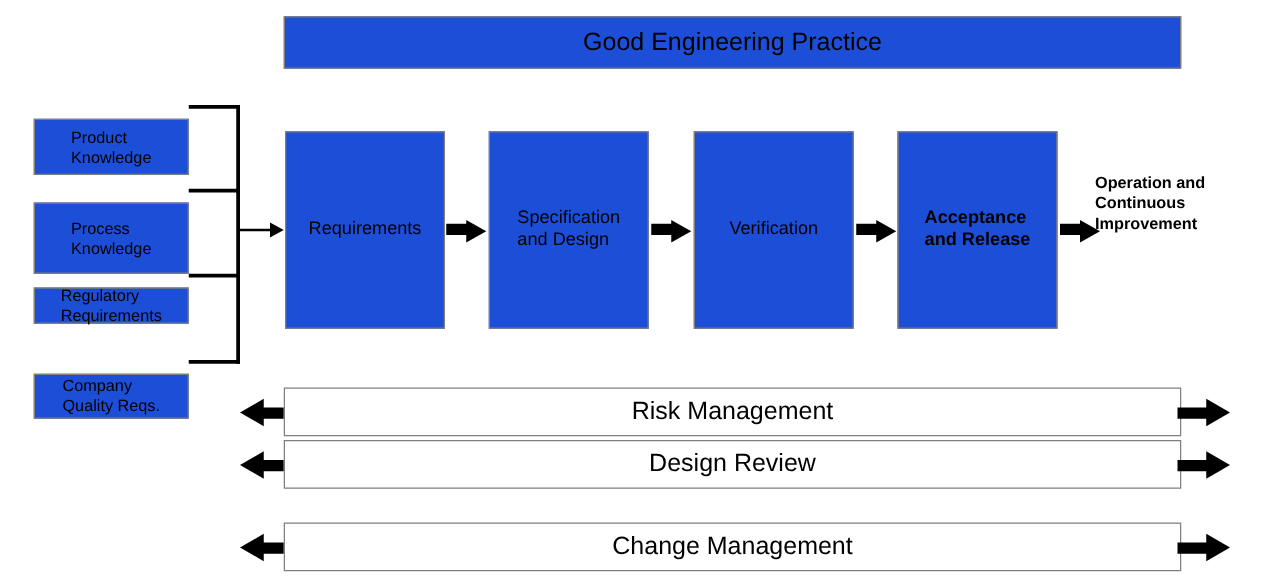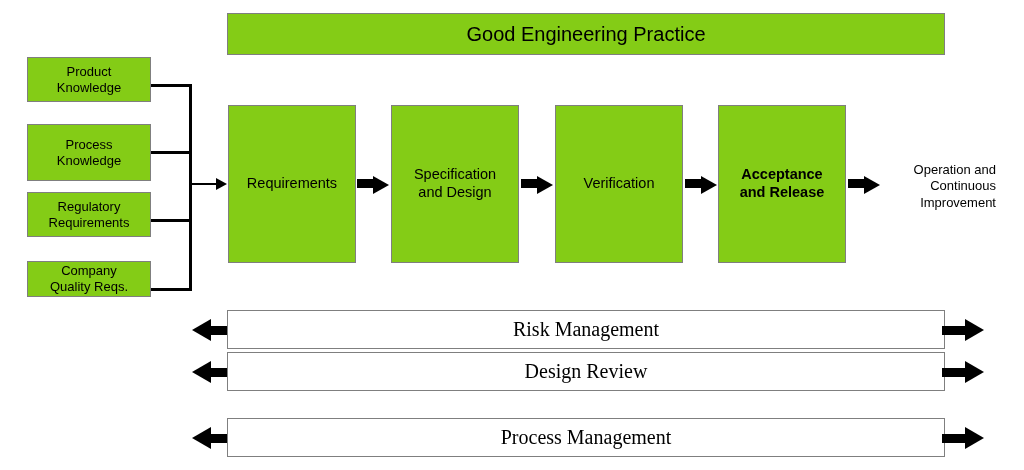--- a/index.html
+++ b/index.html
@@ -18,25 +18,25 @@
     height: 470px;
     background: #ffffff;
     overflow: hidden;
   }
 
   
   .box {
     position: absolute;
     box-sizing: border-box;
     border: 1.6px solid #7f7f7f;
-    background: #84cc16;
+    background: #1d4ed8;
     display: flex;
     align-items: center;
     justify-content: center;
-    text-align: center;
+    text-align: left;
     line-height: 1.22;
     color: #000;
   }
   .box .lbl {
     display: block;
     white-space: pre-line;
     padding: 0 4px;
   }
 
   
@@ -46,24 +46,25 @@
     width: 718px;
     height: 42px;
     font-size: 20px;
   }
 
   
   .input-box {
     left: 27px;
     width: 124px;
     font-size: 13px;
+    margin-top: 38px;
   }
   #input-box-0 { top: 57px;  height: 45px; }
   #input-box-1 { top: 124px; height: 57px; }
-  #input-box-2 { top: 192px; height: 45px; }
+  #input-box-2 { top: 192px; height: 29px; }
   #input-box-3 { top: 261px; height: 36px; }
 
   
   .bracket-stem {
     position: absolute;
     background: #000000;
     height: 3px;
     left: 151px;
     width: 41px;
   }
@@ -145,35 +146,35 @@
   #thick-arrow-2 .shaft { width: 17px; }
   #thick-arrow-2 .head  { left: 16px; }
   #thick-arrow-3 { left: 848px; width: 32px; }
   #thick-arrow-3 .shaft { width: 17px; }
   #thick-arrow-3 .head  { left: 16px; }
 
   
   #outcome-text {
     position: absolute;
     left: 876px;
-    top: 162px;
+    top: 138px;
     width: 120px;
-    text-align: right;
+    text-align: left;
     font-size: 13px;
     line-height: 1.25;
     white-space: pre-line;
+    font-weight: bold;
   }
 
   
   .xbar-row {
     position: absolute;
     left: 0;
     width: 1024px;
     height: 40px;
-    font-family: Liberation Serif, serif;
   }
   #xbar-row-0 { top: 310px; }
   #xbar-row-1 { top: 352px; }
   #xbar-row-2 { top: 418px; }
 
   .xbar-box {
     position: absolute;
     left: 227px;
     top: 0;
     width: 718px;
@@ -325,21 +326,21 @@
       <div class="head"></div>
     </div>
   </div>
 
   <div class="xbar-row" id="xbar-row-2">
     <div class="xarrow left">
       <div class="shaft"></div>
       <div class="head"></div>
     </div>
     <div class="xbar-box">
-      <span>Process Management</span>
+      <span>Change Management</span>
     </div>
     <div class="xarrow right">
       <div class="shaft"></div>
       <div class="head"></div>
     </div>
   </div>
 
 </div>
 
 </body></html>

